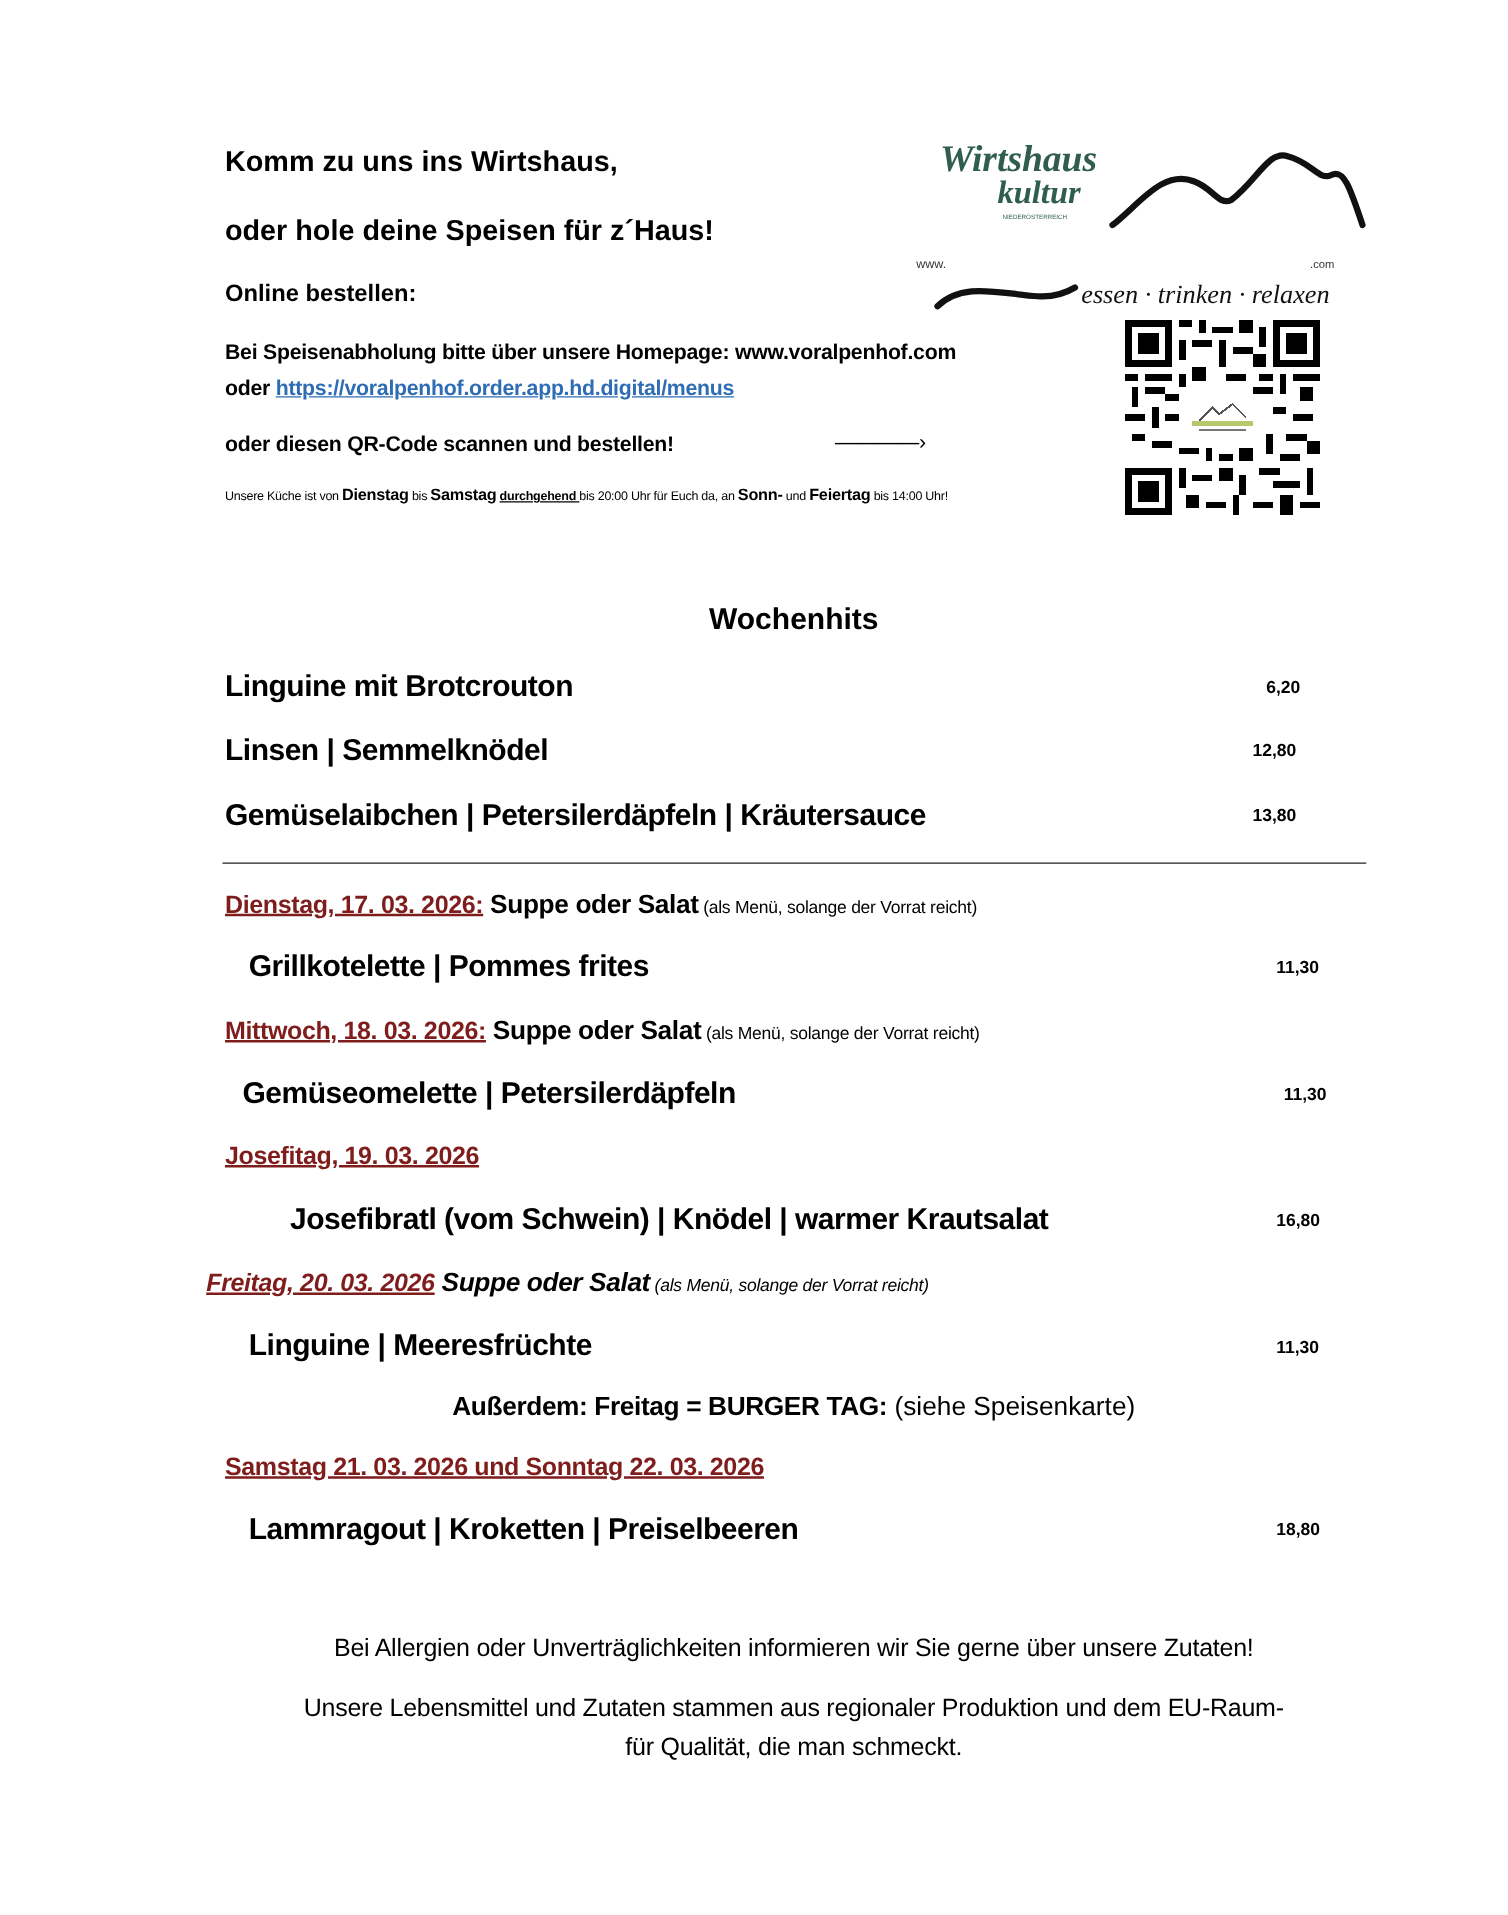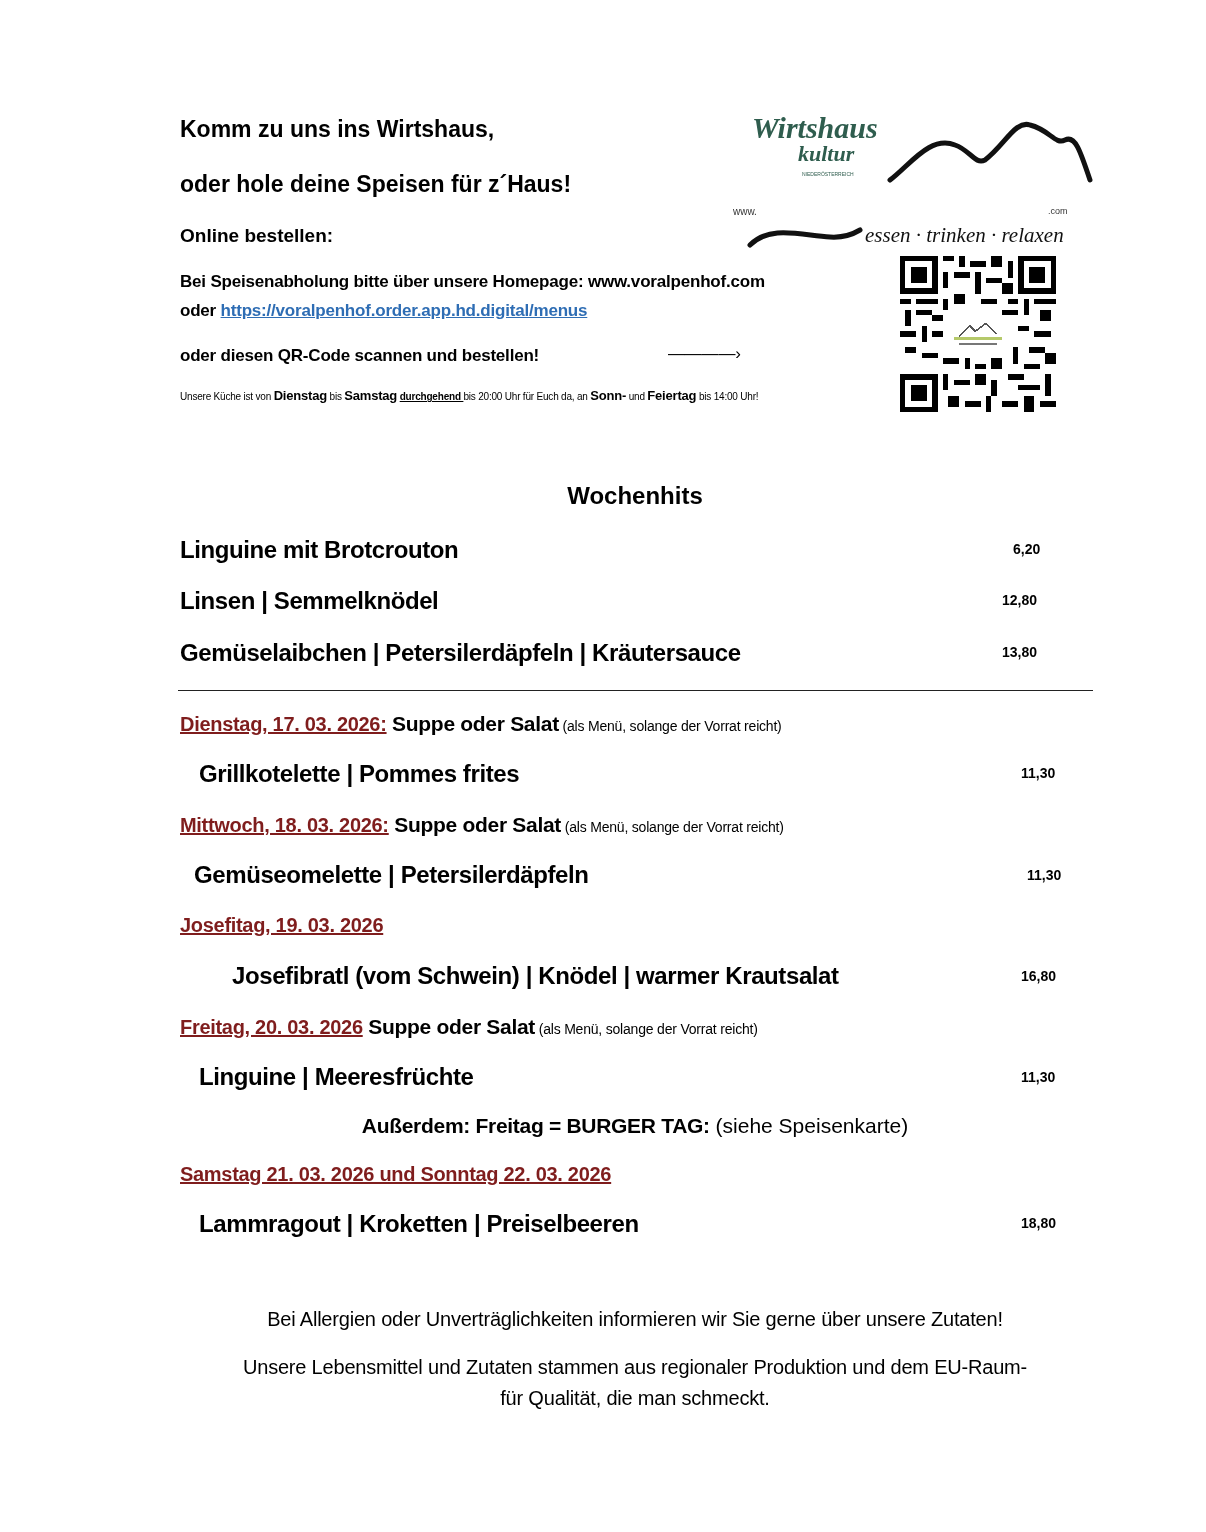--- a/index.html
+++ b/index.html
@@ -39,21 +39,21 @@
 <div class="abs tiny" style="left:180px; top:388px;">
   <span>Unsere Küche ist von </span><span class="em">Dienstag</span><span> bis </span><span class="em">Samstag</span><span> </span><u>durchgehend </u><span>bis 20:00 Uhr für Euch da, an </span><span class="em">Sonn-</span><span> und </span><span class="em">Feiertag</span><span> bis 14:00 Uhr!</span>
 </div>
 
 <div class="logo">
   <svg width="370" height="150" viewBox="0 0 370 150">
     <path d="M160 75 C180 60, 200 30, 225 40 C240 45, 245 60, 255 55 C275 40, 285 15, 300 20 C320 25, 325 40, 335 35 C345 30, 350 45, 360 75" stroke="#111" stroke-width="5" fill="none" stroke-linecap="round"></path>
     <path d="M20 140 C40 120, 70 130, 100 132 C115 133, 125 128, 130 125" stroke="#111" stroke-width="5" fill="none" stroke-linecap="round"></path>
   </svg>
   <div class="abs" style="left:22px; top:10px; font-family:'Liberation Serif', serif; font-style:italic; font-weight:bold; font-size:30px; color:#2f5d4e; line-height:26px;">Wirtshaus</div>
-  <div class="abs" style="left:68px; top:36px; font-family:'Liberation Serif', serif; font-style:italic; font-weight:bold; font-size:22px; color:#2f5d4e; line-height:26px;">kultur</div>
+  <div class="abs" style="left:68px; top:36px; font-family:'Liberation Serif', serif; font-style:italic; font-weight:bold; font-size:26px; color:#2f5d4e; line-height:26px;">kultur</div>
   <div class="abs" style="left:72px; top:66px; font-size:5px; color:#2f5d4e;">NIEDERÖSTERREICH</div>
   <div class="abs" style="left:3px; top:101px; font-size:10px; color:#333;">www.</div>
   <div class="abs" style="left:318px; top:101px; font-size:9px; color:#333;">.com</div>
   <div class="abs" style="left:135px; top:118px; font-family:'Liberation Serif', serif; font-style:italic; font-size:21px; color:#111;">essen · trinken · relaxen</div>
 </div>
 
 <div class="qr">
   <svg width="156" height="156" viewBox="0 0 29 29" shape-rendering="crispEdges">
     <rect width="29" height="29" fill="#fff"></rect>
     <g fill="#000">
@@ -147,21 +147,21 @@
 </div>
 <div class="abs item" style="left:194px; top:861px;">Gemüseomelette | Petersilerdäpfeln</div>
 <div class="abs price" style="left:1027px; top:867px;">11,30</div>
 
 <div class="abs" style="left:180px; top:914px;text-align:center;">
   <span class="day">Josefitag, 19. 03. 2026</span>
 </div>
 <div class="abs item" style="left:199px; top:962px;margin-left:33px;">Josefibratl (vom Schwein) | Knödel | warmer Krautsalat</div>
 <div class="abs price" style="left:1021px; top:968px;">16,80</div>
 
-<div class="abs" style="left:180px; top:1015px;">
+<div class="abs" style="left:165px; top:1015px;font-style:italic;">
   <span class="day">Freitag, 20. 03. 2026</span><span class="sub-b"> Suppe oder Salat</span><span class="note"> (als Menü, solange der Vorrat reicht)</span>
 </div>
 <div class="abs item" style="left:199px; top:1063px;">Linguine | Meeresfrüchte</div>
 <div class="abs price" style="left:1021px; top:1069px;">11,30</div>
 
 <div class="abs" style="left:0; width:1270px; text-align:center; top:1114px;">
   <span class="sub-b">Außerdem: Freitag = BURGER TAG:</span><span style="font-size:21px;"> (siehe Speisenkarte)</span>
 </div>
 
 <div class="abs" style="left:180px; top:1163px;">

